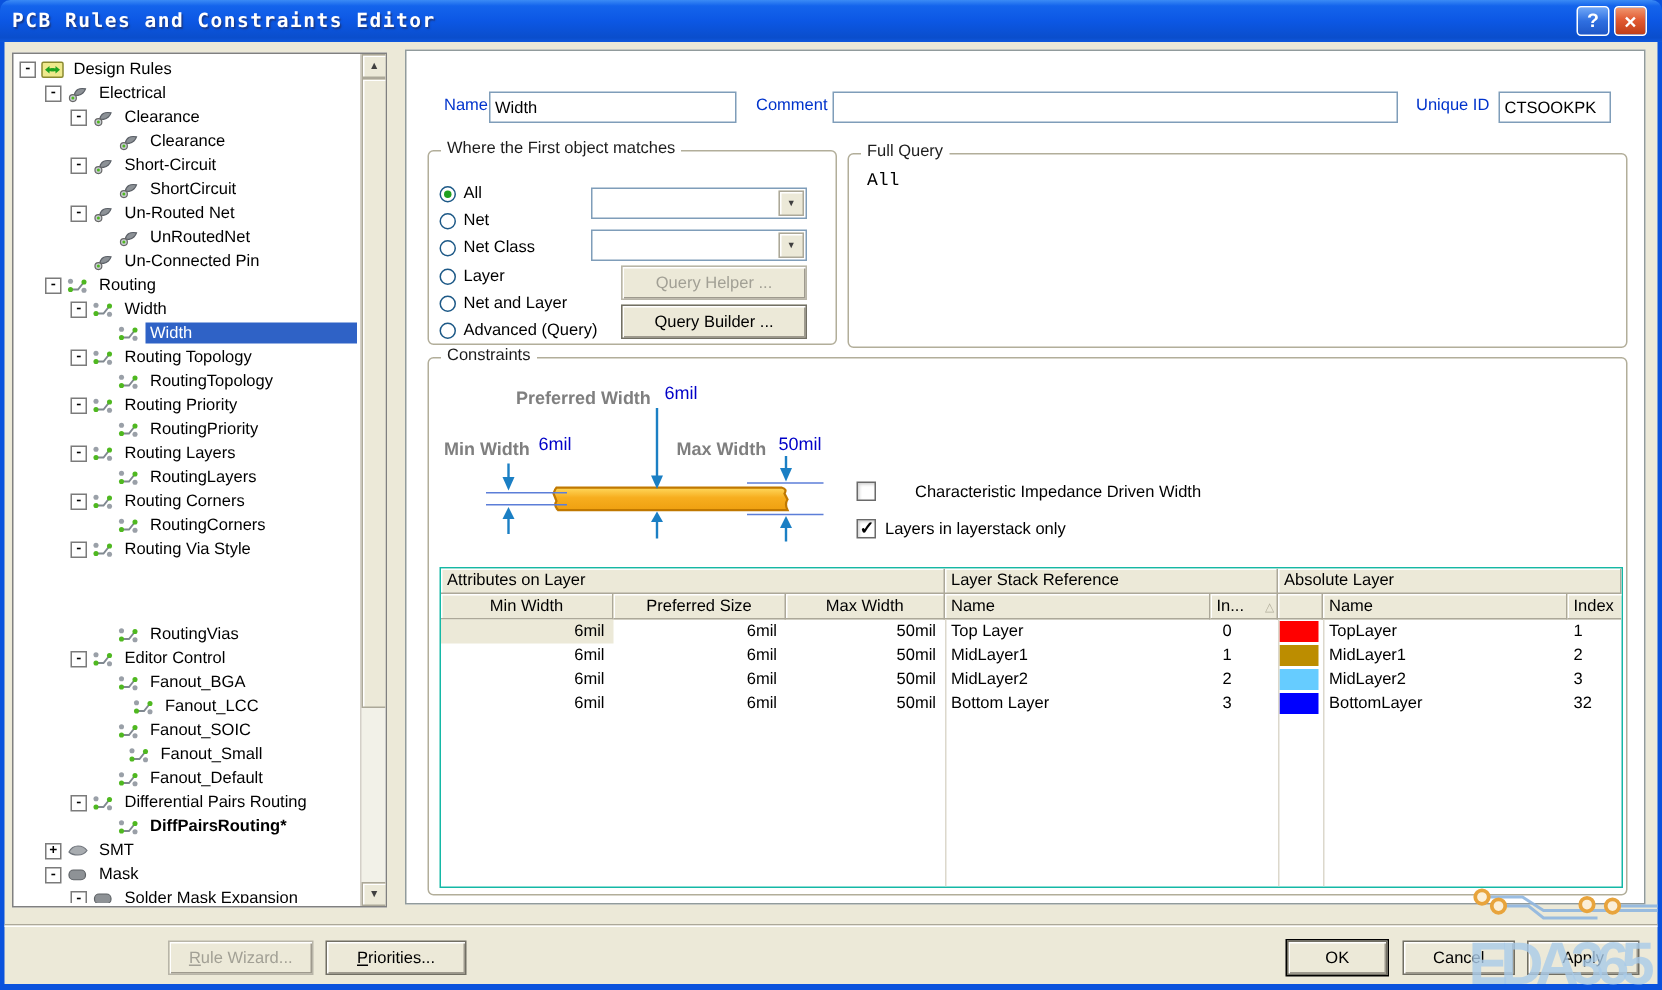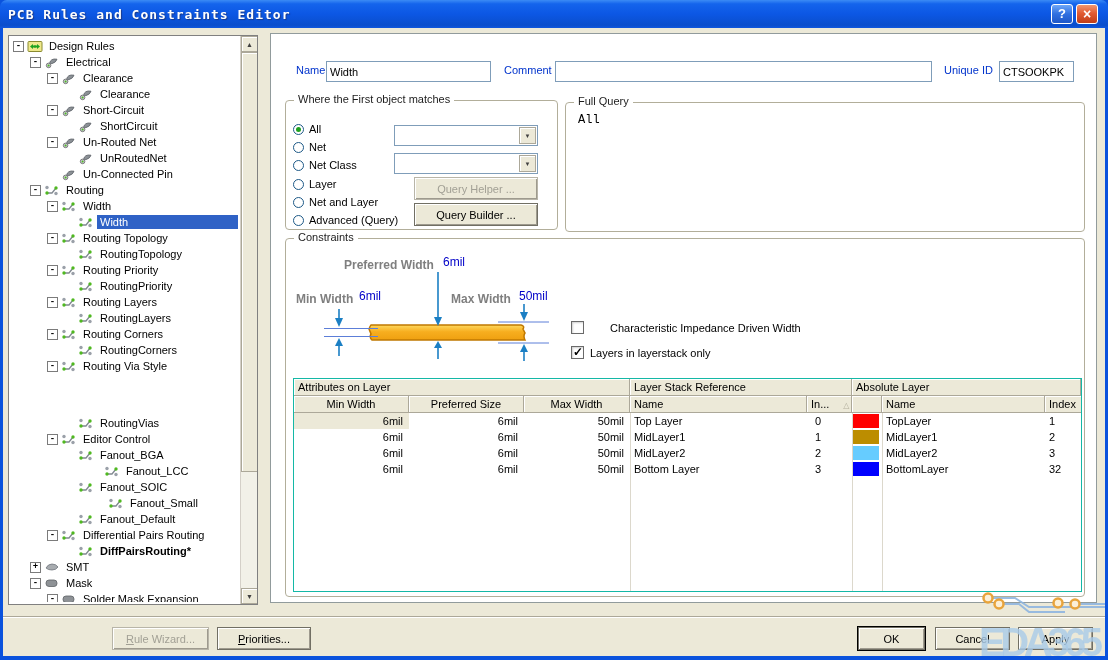--- a/index.html
+++ b/index.html
@@ -343,21 +343,21 @@
             <span class="expander-spacer"></span>
             <span class="tree-icon"><svg width="16" height="14">
                 <path d="M3 10 H8 L12 5" stroke="#808890" stroke-width="1.3" fill="none"></path>
                 <circle cx="3" cy="4.5" r="1.7" fill="#9AA0A8"></circle>
                 <circle cx="3" cy="10" r="1.7" fill="#4FB820"></circle>
                 <circle cx="12" cy="5" r="1.7" fill="#4FB820"></circle>
                 <circle cx="12" cy="10.5" r="1.7" fill="#9AA0A8"></circle>
               </svg></span>
             <span class="tree-label">Fanout_BGA</span>
           </div>
-          <div class="tree-row" style="padding-left: 80px;">
+          <div class="tree-row" style="padding-left: 64px;">
             <span class="expander-spacer"></span>
             <span class="tree-icon"><svg width="16" height="14">
                 <path d="M3 10 H8 L12 5" stroke="#808890" stroke-width="1.3" fill="none"></path>
                 <circle cx="3" cy="4.5" r="1.7" fill="#9AA0A8"></circle>
                 <circle cx="3" cy="10" r="1.7" fill="#4FB820"></circle>
                 <circle cx="12" cy="5" r="1.7" fill="#4FB820"></circle>
                 <circle cx="12" cy="10.5" r="1.7" fill="#9AA0A8"></circle>
               </svg></span>
             <span class="tree-label">Fanout_LCC</span>
           </div>
@@ -365,21 +365,21 @@
             <span class="expander-spacer"></span>
             <span class="tree-icon"><svg width="16" height="14">
                 <path d="M3 10 H8 L12 5" stroke="#808890" stroke-width="1.3" fill="none"></path>
                 <circle cx="3" cy="4.5" r="1.7" fill="#9AA0A8"></circle>
                 <circle cx="3" cy="10" r="1.7" fill="#4FB820"></circle>
                 <circle cx="12" cy="5" r="1.7" fill="#4FB820"></circle>
                 <circle cx="12" cy="10.5" r="1.7" fill="#9AA0A8"></circle>
               </svg></span>
             <span class="tree-label">Fanout_SOIC</span>
           </div>
-          <div class="tree-row" style="padding-left: 84px;">
+          <div class="tree-row" style="padding-left: 61px;">
             <span class="expander-spacer"></span>
             <span class="tree-icon"><svg width="16" height="14">
                 <path d="M3 10 H8 L12 5" stroke="#808890" stroke-width="1.3" fill="none"></path>
                 <circle cx="3" cy="4.5" r="1.7" fill="#9AA0A8"></circle>
                 <circle cx="3" cy="10" r="1.7" fill="#4FB820"></circle>
                 <circle cx="12" cy="5" r="1.7" fill="#4FB820"></circle>
                 <circle cx="12" cy="10.5" r="1.7" fill="#9AA0A8"></circle>
               </svg></span>
             <span class="tree-label">Fanout_Small</span>
           </div>

